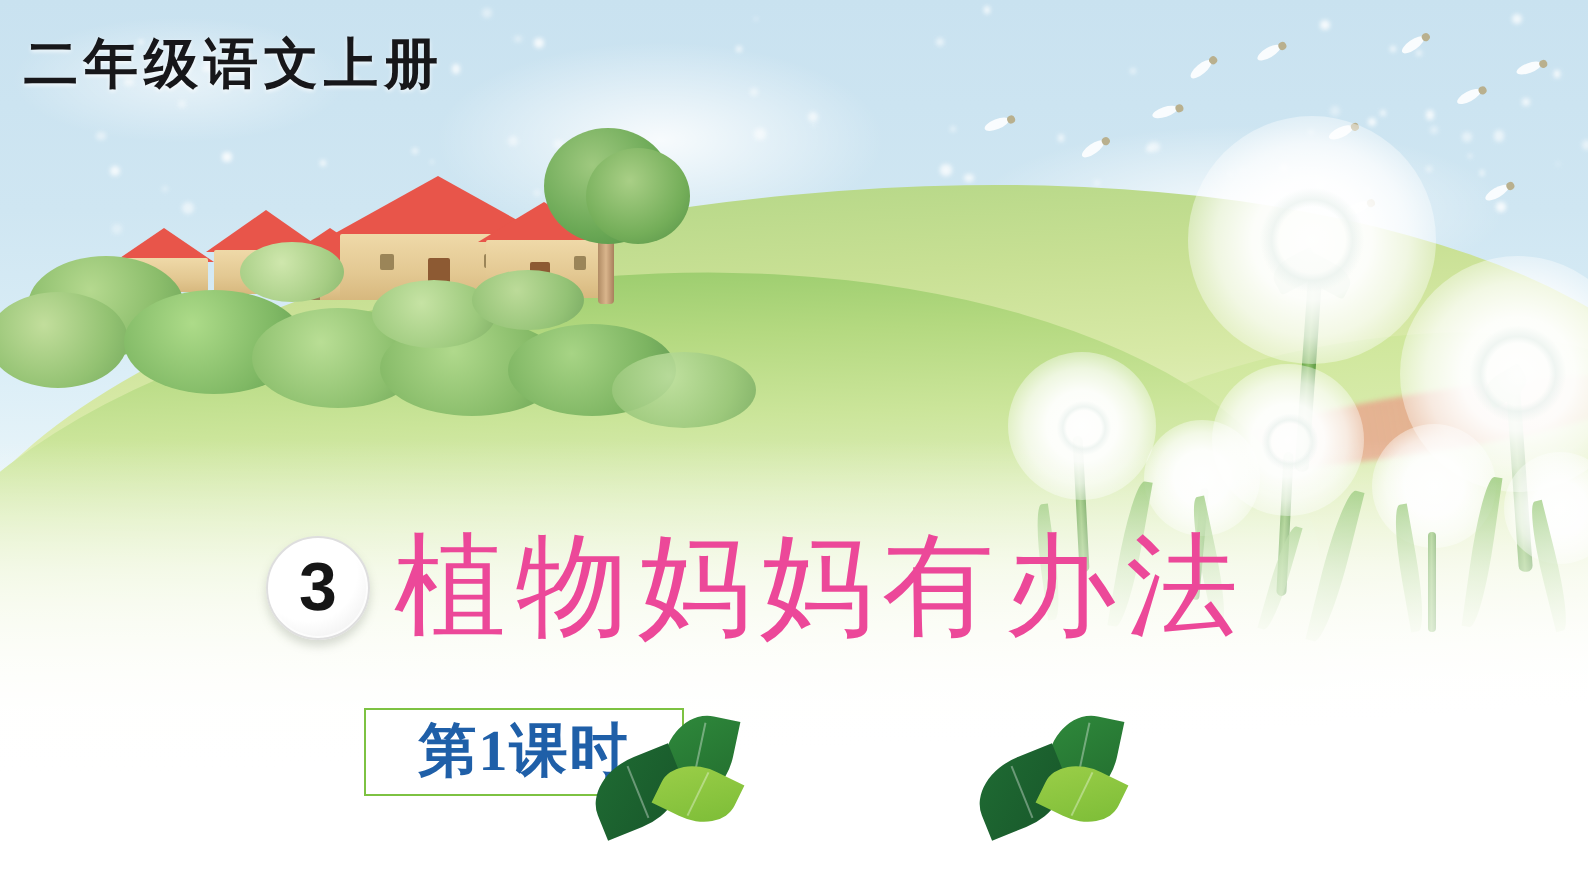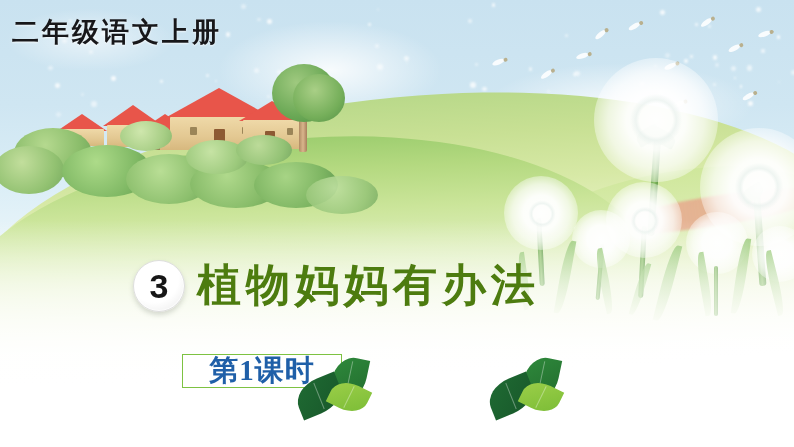--- a/index.html
+++ b/index.html
@@ -99,27 +99,27 @@
     width:50px;height:50px;border-radius:50%;
     background:radial-gradient(circle at 40% 34%, #ffffff 55%, #f3f3f3 78%, #e4e4e4 100%);
     border:1px solid #dedede;
     box-shadow:0 3px 5px rgba(120,130,110,.28), inset 0 0 0 1px rgba(255,255,255,.7);
     display:flex;align-items:center;justify-content:center;
     font-family:"Liberation Sans", sans-serif;
     font-size:34px;font-weight:bold;color:#161616;line-height:1;
   }
   .title-text{
     font-family:"Liberation Serif", serif;
-    font-size:44px;font-weight:bold;letter-spacing:5px;
-    color:#4d7c0f;white-space:nowrap;
+    font-size:56px;font-weight:normal;letter-spacing:5px;
+    color:#ec4899;white-space:nowrap;
   }
 
   
   .btn{
-    position:absolute;height:34px;
+    position:absolute;height:44px;
     border:1.6px solid #7dc242;
     background:#ffffff;
     display:flex;align-items:center;justify-content:center;
     box-sizing:border-box;
     cursor:pointer;
   }
   .btn span{
     font-family:"Liberation Serif", serif;
     font-size:29px;font-weight:bold;letter-spacing:1px;
     color:#1f5fa8;white-space:nowrap;

